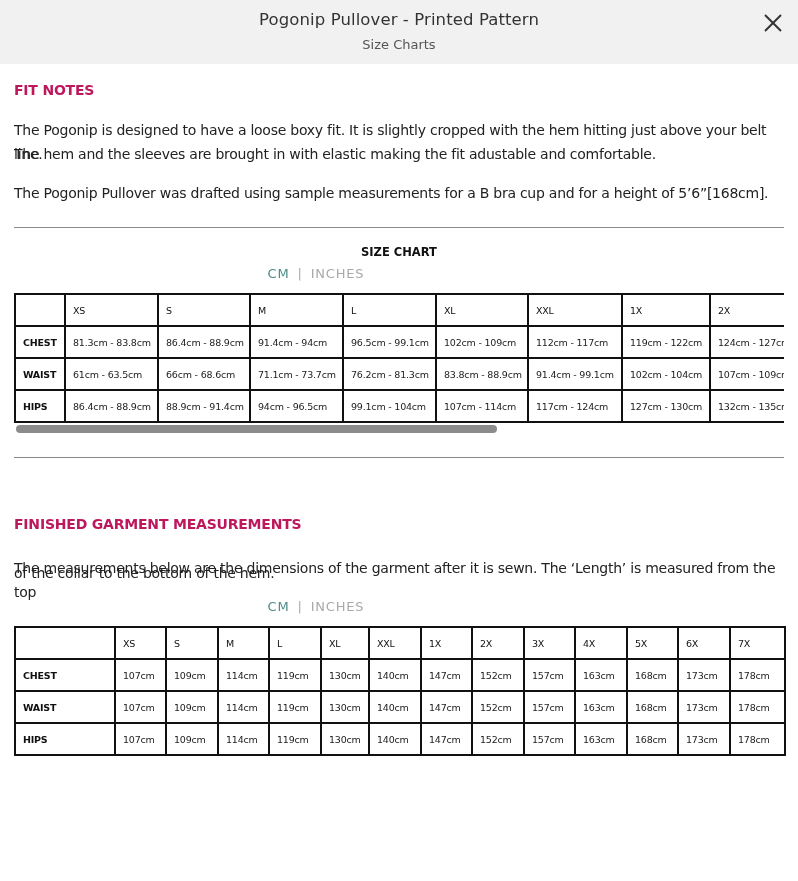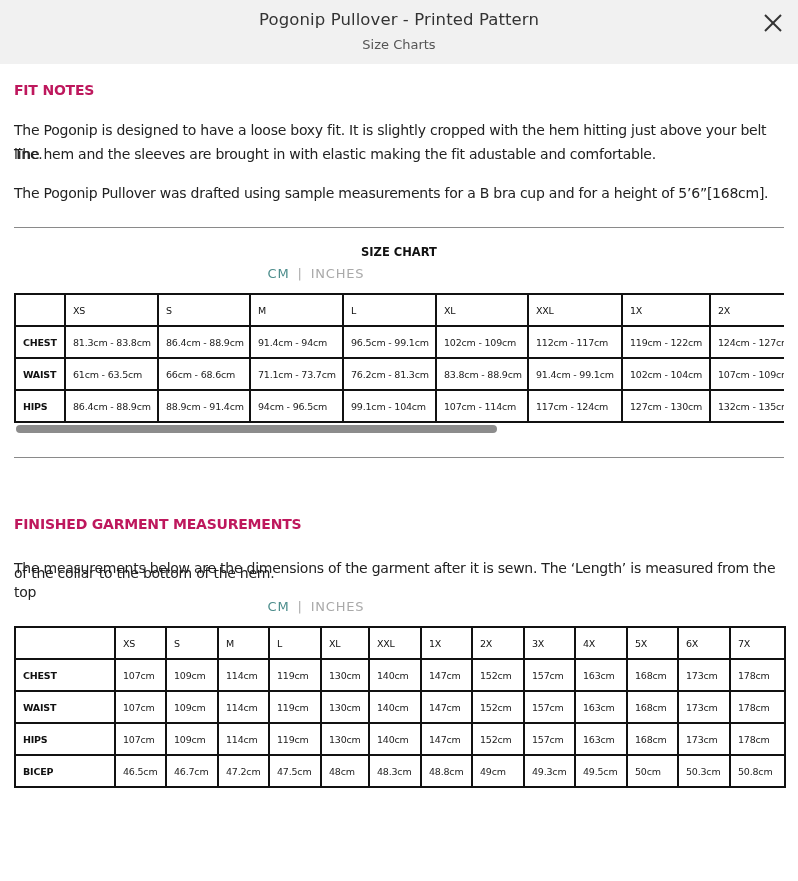--- a/index.html
+++ b/index.html
@@ -241,31 +241,15 @@
           <td>130cm</td>
           <td>140cm</td>
           <td>147cm</td>
           <td>152cm</td>
           <td>157cm</td>
           <td>163cm</td>
           <td>168cm</td>
           <td>173cm</td>
           <td>178cm</td>
         </tr>
-        <tr>
-          <td class="rowhead">BICEP</td>
-          <td>46.5cm</td>
-          <td>46.7cm</td>
-          <td>47.2cm</td>
-          <td>47.5cm</td>
-          <td>48cm</td>
-          <td>48.3cm</td>
-          <td>48.8cm</td>
-          <td>49cm</td>
-          <td>49.3cm</td>
-          <td>49.5cm</td>
-          <td>50cm</td>
-          <td>50.3cm</td>
-          <td>50.8cm</td>
-        </tr>
       </tbody>
     </table>
 </div>
 
 </body></html>

